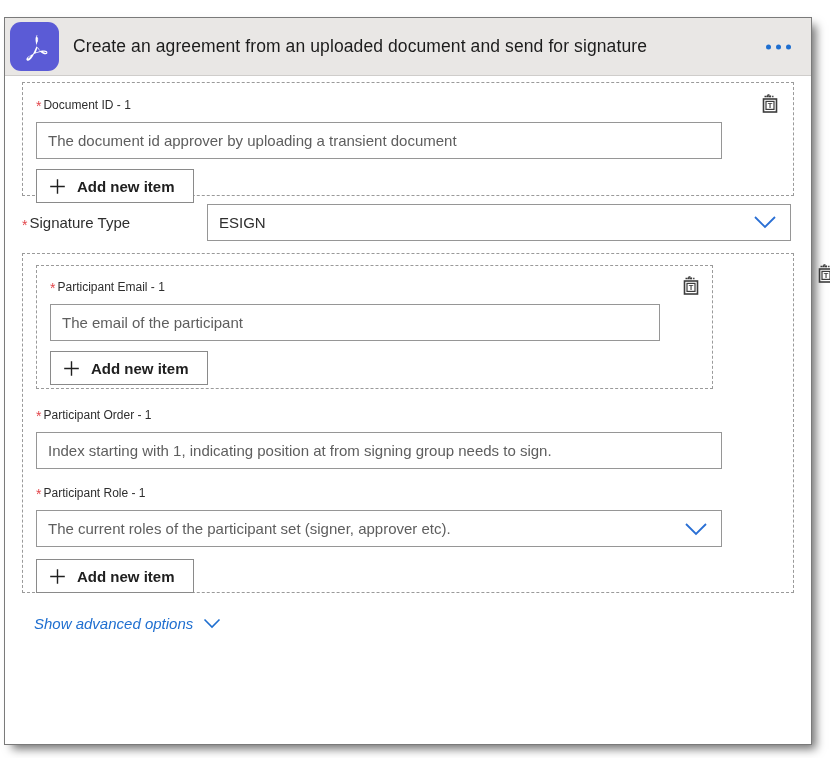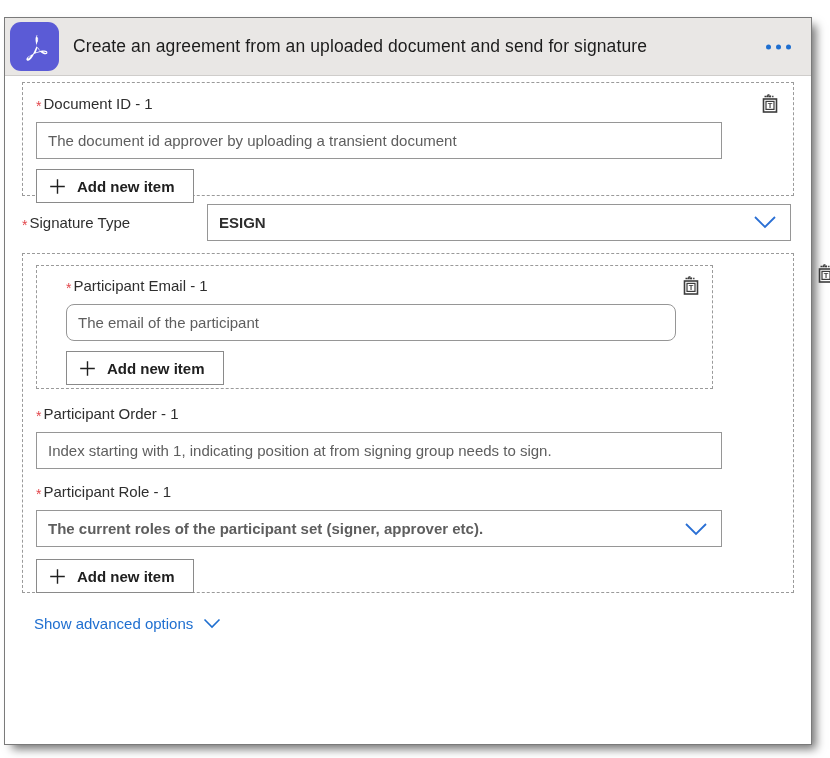--- a/index.html
+++ b/index.html
@@ -126,39 +126,38 @@
     padding: 0 11px;
     font-size: 15px;
     color: #5e5e5e;
     cursor: text;
     overflow: hidden;
     white-space: nowrap;
   }
   .textbox.with-chevron {
     padding-right: 64px;
     position: relative;
-    font-weight: bold;
   }
   .chev {
     position: absolute;
     right: 12px;
     top: 50%;
     transform: translateY(-50%);
     pointer-events: none;
   }
 
   
   .dashed {
     border: 1px dashed #9a9a9a;
     box-sizing: border-box;
     position: relative;
   }
 
   .group-label {
-    font-size: 15px;
+    font-size: 12px;
     color: #2e2e2e;
     white-space: nowrap;
   }
 
   
   .add-btn {
     display: inline-flex;
     align-items: center;
     height: 34px;
     border: 1px solid #8a8a8a;
@@ -189,20 +188,21 @@
   
   .adv-link {
     display: inline-flex;
     align-items: center;
     gap: 9px;
     color: #1f6fd0;
     font-size: 15px;
     cursor: pointer;
     margin-top: 22px;
     margin-left: 12px;
+    font-style: italic;
   }
 
   .abs { position: absolute; }
 </style>
 </head>
 <body>
 
 <div class="screen">
   <div class="card">
 
@@ -274,25 +274,25 @@
           <svg class="chev" width="26" height="16" viewBox="0 0 26 16" aria-hidden="true">
             <path d="M3 3 L13 13 L23 3" fill="none" stroke="#2a6fd4" stroke-width="1.8"></path>
           </svg>
         </div>
       </div>
 
       
       <div class="dashed" style="height:340px;margin-top:5px;">
 
         
-        <div class="dashed" style="height:124px;margin:11px 80px 0 13px;padding-left:16px;">
+        <div class="dashed" style="height:124px;margin:11px 80px 0 13px;">
           <div style="padding:11px 0 0 13px;">
             <span class="req">*</span><span class="group-label">Participant Email - 1</span>
           </div>
-          <div class="textbox" style="width:610px;margin:9px 0 0 13px;border-radius:8px;">
+          <div class="textbox" style="width:610px;margin:9px 0 0 13px;">
             <span>The email of the participant</span>
           </div>
           <div class="add-btn" style="margin:10px 0 0 13px;">
             <svg class="plus" width="17" height="17" viewBox="0 0 17 17" aria-hidden="true">
               <path d="M8.5 1.2 V15.8 M1.2 8.5 H15.8" stroke="#202020" stroke-width="1.4"></path>
             </svg>
             <span class="add-text">Add new item</span>
           </div>
           <div class="trash-btn abs" style="right:8px;top:8px;">
             <svg width="24" height="24" viewBox="0 0 24 24" aria-hidden="true">

